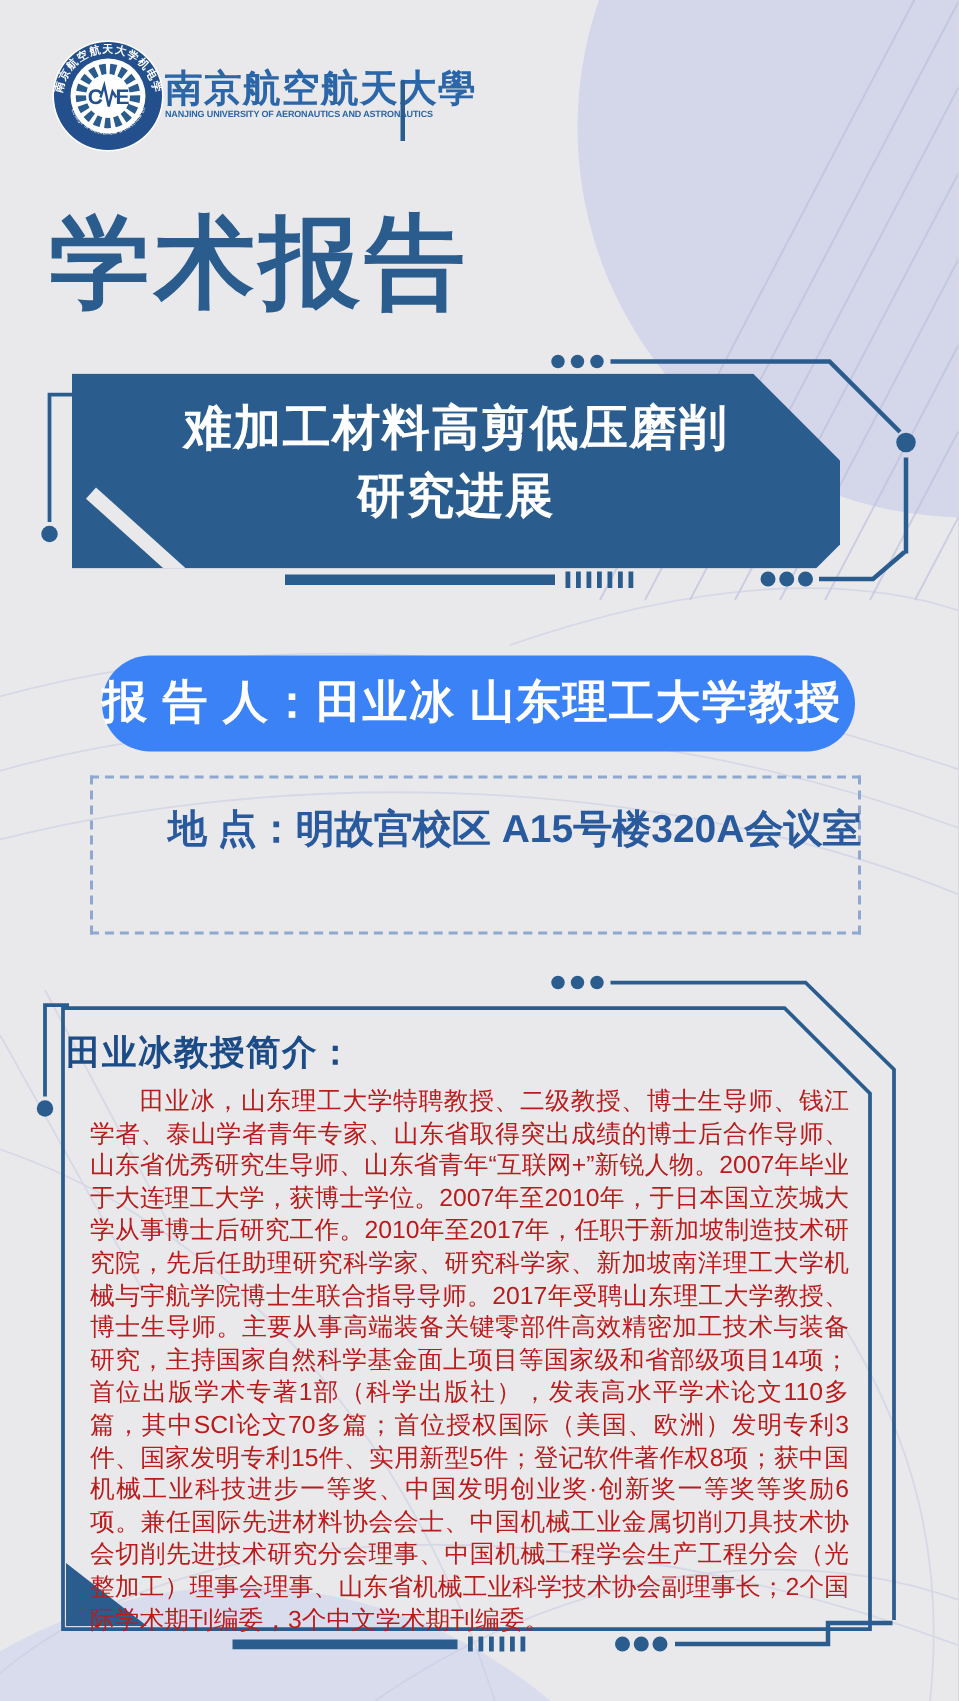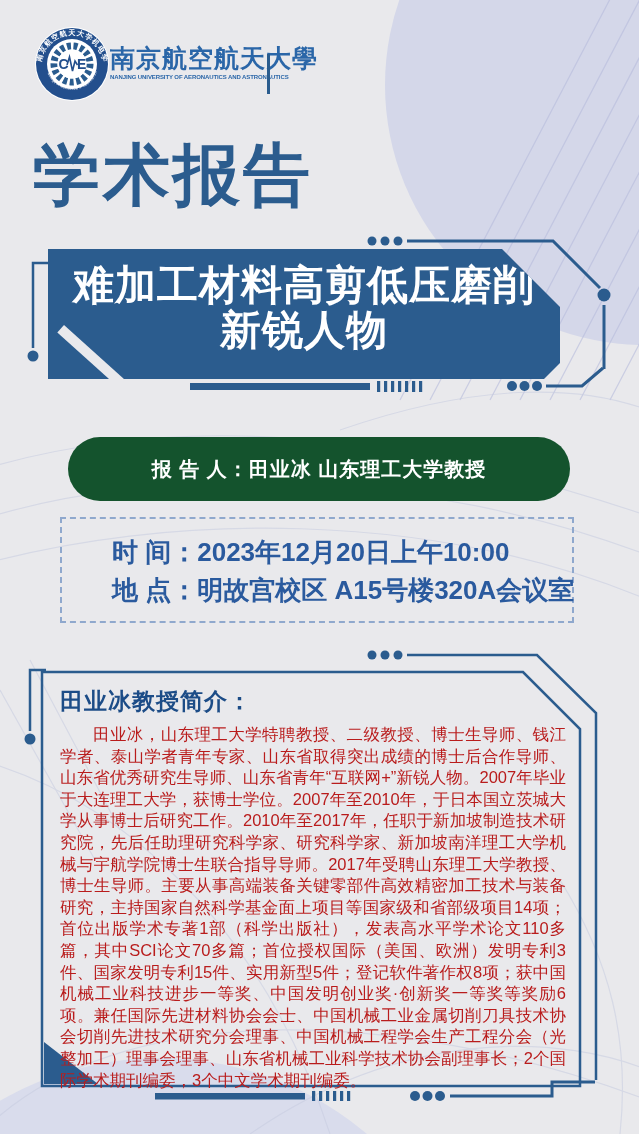--- a/index.html
+++ b/index.html
@@ -25,33 +25,33 @@
   .hdr-college{position:absolute;left:280px;top:50px;z-index:2;
     font-size:32px;font-weight:900;color:#1d4e8c;letter-spacing:2px;white-space:nowrap;}
   
   .kicker{position:absolute;left:33px;top:130px;z-index:2;
     font-size:67px;font-weight:900;color:#2b5c8e;letter-spacing:3px;white-space:nowrap;text-align:center;}
   
   .banner{position:absolute;left:48px;top:249px;width:512px;height:130px;z-index:2;
     background:#2b5c8e;overflow:hidden;
     clip-path:polygon(0 0,calc(100% - 58px) 0,100% 58px,100% calc(100% - 16px),calc(100% - 16px) 100%,0 100%);}
   .banner-text{position:absolute;left:0;top:14px;width:100%;text-align:center;
-    color:#fff;font-size:41px;font-weight:900;line-height:45px;letter-spacing:1px;}
+    color:#fff;font-size:32px;font-weight:900;line-height:45px;letter-spacing:1px;}
   .banner-slash{position:absolute;left:16px;top:76px;width:104px;height:10px;background:#e9e9ec;
     transform:rotate(42deg);transform-origin:left top;}
   
   .pill{position:absolute;left:68px;top:437px;width:502px;height:64px;z-index:2;
-    background:#14532d;border-radius:32px;color:#fff;text-align:center;
-    font-size:20px;font-weight:900;line-height:64px;letter-spacing:1px;white-space:nowrap;}
+    background:#3b82f6;border-radius:32px;color:#fff;text-align:left;
+    font-size:30px;font-weight:900;line-height:64px;letter-spacing:1px;white-space:nowrap;}
   
   .meta-box{position:absolute;left:60px;top:517px;width:514px;height:106px;z-index:2;
     border:2px dashed #8fa8cd;box-sizing:border-box;padding:14px 0 0 50px;}
   .meta-row{font-size:26px;font-weight:900;color:#2a5a9e;line-height:38px;white-space:nowrap;}
   
-  .bio-heading{position:absolute;left:60px;top:686px;z-index:3;
+  .bio-heading{position:absolute;left:44px;top:686px;z-index:3;
     font-size:23px;font-weight:900;color:#1c4c87;letter-spacing:1px;}
   .bio-body{position:absolute;left:60px;top:724px;width:506px;z-index:3;
     font-size:16.5px;line-height:21.6px;color:#b91c1c;text-align:justify;text-indent:2em;}
 </style>
 </head>
 <body>
 
 <div class="canvas">
 
   <div class="bg-circle tr"></div>
@@ -165,28 +165,27 @@
   </svg>
   <div class="hdr-cn">南京航空航天大學</div>
   <div class="hdr-en">NANJING UNIVERSITY OF AERONAUTICS AND ASTRONAUTICS</div>
   <div class="hdr-divider"></div>
 
   <div class="kicker">学术报告</div>
 
   <div class="banner">
     <div class="banner-text">
       <div>难加工材料高剪低压磨削</div>
-      <div>新锐人物</div>
+      <div>研究进展</div>
     </div>
     <div class="banner-slash"></div>
   </div>
 
   <div class="pill">报 告 人：田业冰  山东理工大学教授</div>
 
   <div class="meta-box">
-    <div class="meta-row"><span>时  间：</span><span>2023年12月20日上午10:00</span></div>
     <div class="meta-row"><span>地  点：</span><span>明故宫校区 A15号楼320A会议室</span></div>
   </div>
 
   <div class="bio-heading">田业冰教授简介：</div>
   <div class="bio-body">田业冰，山东理工大学特聘教授、二级教授、博士生导师、钱江学者、泰山学者青年专家、山东省取得突出成绩的博士后合作导师、山东省优秀研究生导师、山东省青年“互联网+”新锐人物。2007年毕业于大连理工大学，获博士学位。2007年至2010年，于日本国立茨城大学从事博士后研究工作。2010年至2017年，任职于新加坡制造技术研究院，先后任助理研究科学家、研究科学家、新加坡南洋理工大学机械与宇航学院博士生联合指导导师。2017年受聘山东理工大学教授、博士生导师。主要从事高端装备关键零部件高效精密加工技术与装备研究，主持国家自然科学基金面上项目等国家级和省部级项目14项；首位出版学术专著1部（科学出版社），发表高水平学术论文110多篇，其中SCI论文70多篇；首位授权国际（美国、欧洲）发明专利3件、国家发明专利15件、实用新型5件；登记软件著作权8项；获中国机械工业科技进步一等奖、中国发明创业奖·创新奖一等奖等奖励6项。兼任国际先进材料协会会士、中国机械工业金属切削刀具技术协会切削先进技术研究分会理事、中国机械工程学会生产工程分会（光整加工）理事会理事、山东省机械工业科学技术协会副理事长；2个国际学术期刊编委，3个中文学术期刊编委。</div>
 
 </div>
 
 </body></html>

